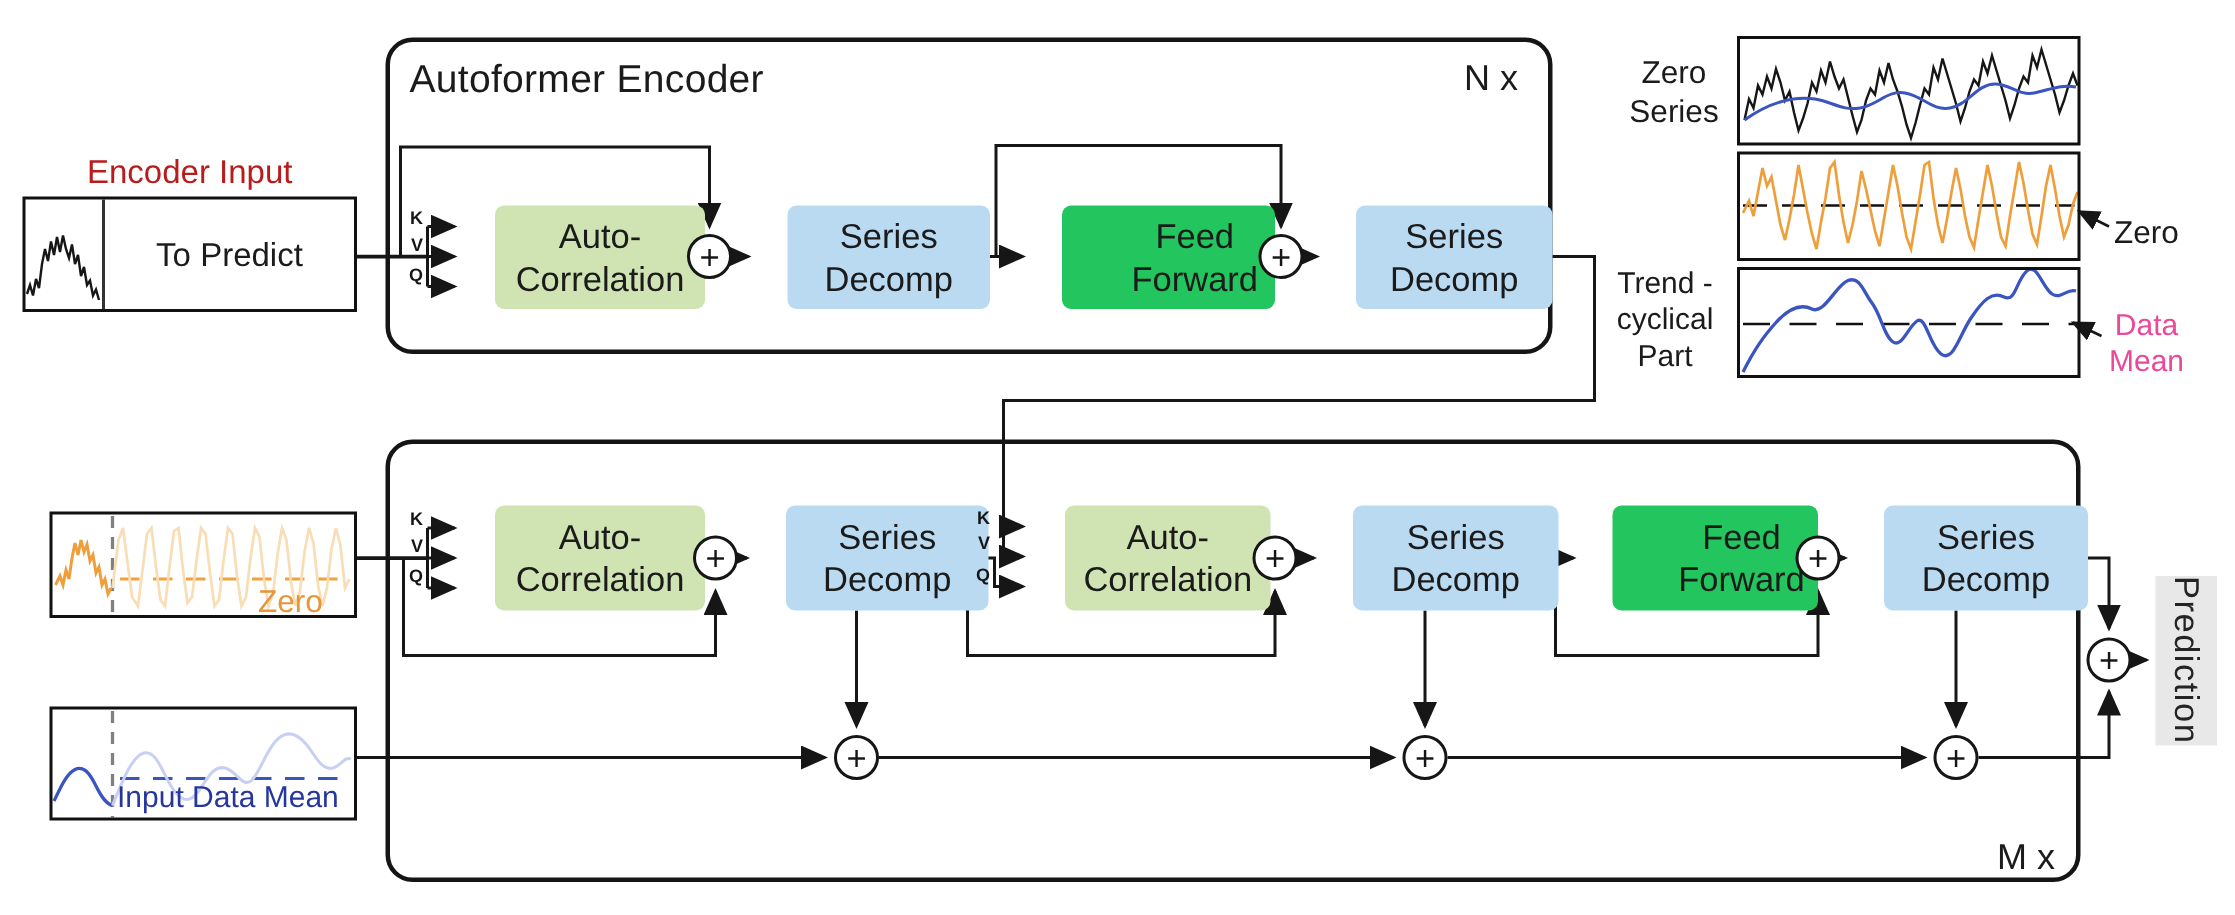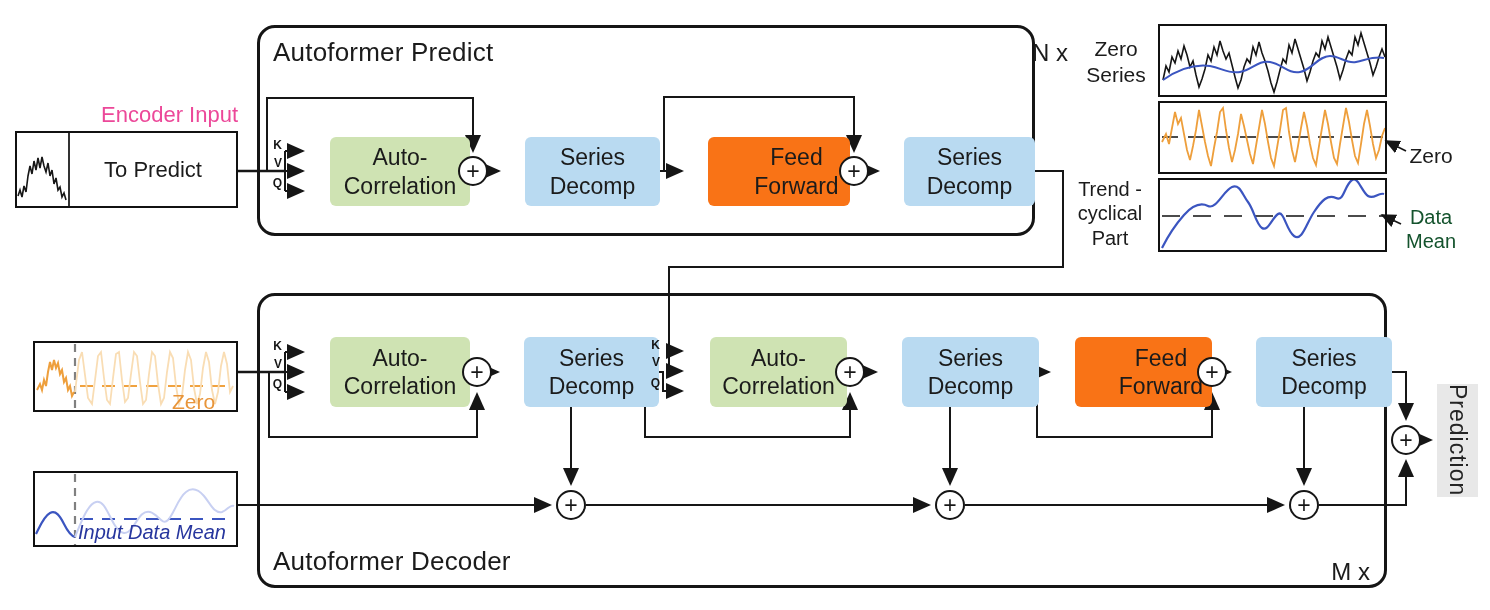--- a/index.html
+++ b/index.html
@@ -8,36 +8,36 @@
   svg.wires{position:absolute;left:0;top:0;z-index:1;}
   
   .frame{position:absolute;border:3px solid #151515;border-radius:18px;background:transparent;z-index:2;box-sizing:border-box;}
   .frame-title{position:absolute;font-size:26px;letter-spacing:0.2px;color:#1b1b1b;z-index:4;white-space:nowrap;}
   .repeat{position:absolute;font-size:24px;color:#1b1b1b;z-index:4;text-align:right;}
   
   .block{position:absolute;z-index:2;border-radius:6px;display:flex;align-items:center;justify-content:center;
          text-align:center;font-size:23px;line-height:1.22;color:#1b1b1b;box-sizing:border-box;padding:2px 6px;margin-left:20px;}
   .green{background:#cfe3b3;}
   .blue{background:#b9daf1;}
-  .pink{background:#f97316;padding-left:41px;}
+  .pink{background:#22c55e;padding-left:41px;}
   
   .plus{position:absolute;width:30px;height:30px;border:2px solid #161616;border-radius:50%;background:#ffffff;
         z-index:3;display:flex;align-items:center;justify-content:center;font-size:23px;line-height:1;color:#161616;box-sizing:border-box;}
   
   .kvq{position:absolute;width:24px;text-align:right;font-size:12px;font-weight:bold;color:#161616;z-index:4;line-height:1;}
   
   .panel{position:absolute;border:2px solid #111111;background:transparent;z-index:2;box-sizing:border-box;}
-  .panel-label{position:absolute;text-align:right;font-size:22px;color:#ec4899;z-index:4;}
+  .panel-label{position:absolute;text-align:center;font-size:22px;color:#b91c1c;z-index:4;}
   .legend-label{position:absolute;text-align:center;font-size:20px;line-height:1.22;color:#1b1b1b;z-index:4;}
   .enc-input-box{display:flex;}
   .enc-input-left{width:53px;border-right:2px solid #333;height:100%;box-sizing:border-box;}
   .enc-input-right{flex:1;display:flex;align-items:center;justify-content:center;font-size:22px;color:#1b1b1b;border-radius:25px;}
   .zero-in-box{position:absolute;z-index:4;color:#e8953a;font-size:21px;}
-  .mean-in-box{position:absolute;z-index:4;color:#27369e;font-size:20px;white-space:nowrap;font-style:italic;}
-  .ann{position:absolute;z-index:4;font-size:20px;color:#14532d;line-height:1.2;text-align:center;}
+  .mean-in-box{position:absolute;z-index:4;color:#27369e;font-size:20px;white-space:nowrap;}
+  .ann{position:absolute;z-index:4;font-size:20px;color:#ec4899;line-height:1.2;text-align:center;}
   .ann-zero{color:#1b1b1b;}
   .prediction{position:absolute;left:1437px;top:384px;width:41px;height:113px;background:#e8e8e8;z-index:3;
               display:flex;align-items:center;justify-content:center;}
   .prediction span{writing-mode:vertical-rl;font-size:23px;color:#242424;letter-spacing:1px;}
 </style>
 </head>
 <body>
 
 <div class="canvas">
 
@@ -116,22 +116,22 @@
     <path d="M1162,248 C1170,232 1176,224 1184,215 C1192,206 1200,202 1208,206 C1216,210 1224,190 1232,187 C1240,184 1242,194 1248,202 C1254,210 1256,224 1262,228 C1268,232 1272,218 1278,214 C1284,210 1286,230 1294,236 C1302,242 1306,224 1314,212 C1322,200 1328,194 1336,198 C1344,202 1344,186 1352,180 C1358,176 1362,192 1368,196 C1374,200 1378,192 1384,194" stroke="#3b55c0" stroke-width="2.2" fill="none"></path>
 
     <path d="M37,390 L40,384 42,390 44,380 46,386 48,372 50,362 52,370 54,360 56,368 58,363 60,374 62,370 64,382 66,378 68,390 70,386 72,396 74,392" stroke="#ee9f3c" stroke-width="2" fill="none"></path>
     <path d="M75,392 L79,360 82,352 85,375 88,398 92,404 95,380 98,356 101,352 104,378 107,400 110,404 113,378 116,354 119,352 122,380 125,402 128,398 131,374 134,352 137,356 140,382 143,404 146,400 149,374 152,352 155,356 158,384 161,404 164,398 167,372 170,352 173,358 176,386 179,404 182,396 185,370 188,352 191,360 194,388 197,404 200,394 203,368 206,352 209,362 212,390 215,404 218,392 221,366 224,352 227,364 230,392 233,386" stroke="#f9ddb4" stroke-width="1.8" fill="none"></path>
 
     <path d="M36,534 C40,526 44,516 50,513 C56,510 60,516 64,524 C68,532 71,536 75,537" stroke="#3b55c0" stroke-width="2.2" fill="none"></path>
     <path d="M75,537 C82,520 88,504 96,502 C104,500 108,514 114,524 C120,534 126,536 132,528 C138,520 142,510 150,512 C158,514 162,526 168,520 C174,514 178,498 186,492 C192,487 198,489 204,496 C210,503 214,514 222,512 C228,510 230,504 234,506" stroke="#c8d0f2" stroke-width="2" fill="none"></path>
   </svg>
 
   <div class="frame" style="left:257px;top:25px;width:778px;height:211px;"></div>
-  <div class="frame-title" style="left:273px;top:37px;">Autoformer Predict</div>
-  <div class="repeat" style="left:998px;top:39px;width:70px;">N x</div>
+  <div class="frame-title" style="left:273px;top:37px;">Autoformer Encoder</div>
+  <div class="repeat" style="left:942px;top:39px;width:70px;">N x</div>
 
   <div class="panel-label" style="left:15px;top:102px;width:223px;">Encoder Input</div>
   <div class="panel enc-input-box" style="left:15px;top:131px;width:223px;height:77px;">
     <div class="enc-input-left"></div>
     <div class="enc-input-right">To Predict</div>
   </div>
 
   <div class="kvq" style="left:258px;top:139px;">K</div>
   <div class="kvq" style="left:258px;top:157px;">V</div>
   <div class="kvq" style="left:258px;top:177px;">Q</div>
@@ -151,21 +151,20 @@
   <div class="ann ann-zero" style="left:1406px;top:143px;width:50px;font-size:21px;">Zero</div>
   <div class="ann" style="left:1402px;top:205px;width:58px;">Data Mean</div>
 
   <div class="panel" style="left:33px;top:341px;width:205px;height:71px;"></div>
   <div class="zero-in-box" style="left:172px;top:390px;">Zero</div>
 
   <div class="panel" style="left:33px;top:471px;width:205px;height:76px;"></div>
   <div class="mean-in-box" style="left:78px;top:521px;">Input Data Mean</div>
 
   <div class="frame" style="left:257px;top:293px;width:1130px;height:295px;"></div>
-  <div class="frame-title" style="left:273px;top:546px;">Autoformer Decoder</div>
   <div class="repeat" style="left:1300px;top:558px;width:70px;">M x</div>
 
   <div class="kvq" style="left:258px;top:340px;">K</div>
   <div class="kvq" style="left:258px;top:358px;">V</div>
   <div class="kvq" style="left:258px;top:378px;">Q</div>
 
   <div class="block green" style="left:310px;top:337px;width:140px;height:70px;">Auto-Correlation</div>
   <div class="plus" style="left:462px;top:357px;">+</div>
   <div class="block blue" style="left:504px;top:337px;width:135px;height:70px;">Series Decomp</div>
 

